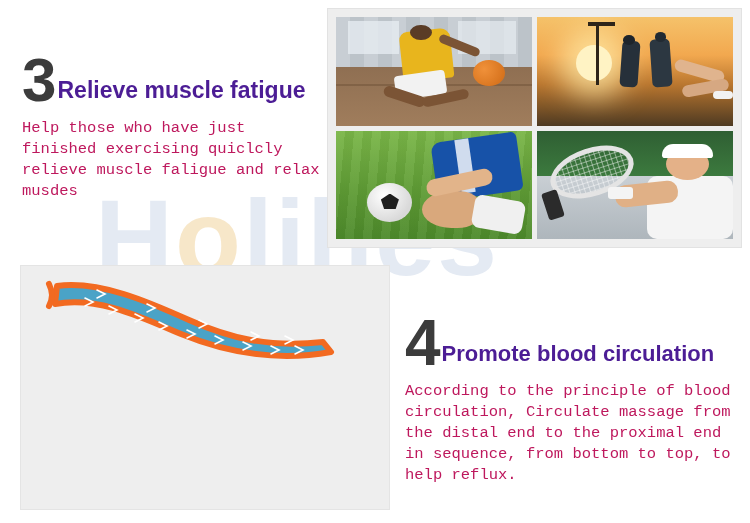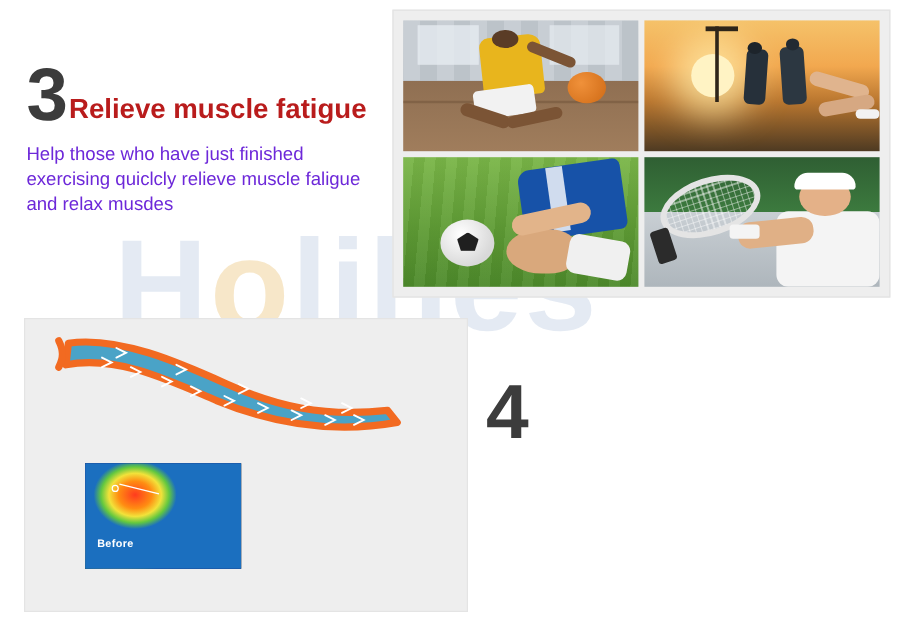--- a/index.html
+++ b/index.html
@@ -46,30 +46,30 @@
     font-weight: bold;
     font-size: 62px;
     line-height: 56px;
     color: #3c3c3c;
     letter-spacing: -2px;
   }
   .head-title {
     font-family: "Liberation Sans", sans-serif;
     font-weight: bold;
     font-size: 23px;
-    color: #b91c1c;
+    color: #4c1d95;
     line-height: 26px;
     padding-top: 25px;
     padding-left: 3px;
   }
   .body-text {
-    font-family: Liberation Sans, sans-serif;
+    font-family: Liberation Mono, monospace;
     font-size: 15.5px;
     line-height: 21px;
-    color: #6d28d9;
+    color: #be185d;
     margin-top: 10px;
   }
 
   
   .photo-panel {
     position: absolute;
     left: 327px; top: 8px;
     width: 415px; height: 240px;
     background: #eeeeee;
     border: 1px solid #e2e2e2;
@@ -330,29 +330,25 @@
           <path d="M58,14 l8,4 l-8,4"></path>
           <path d="M108,28 l8,4 l-8,4"></path>
           <path d="M160,44 l8,4 l-8,4"></path>
           <path d="M212,56 l8,4 l-8,4"></path>
           <path d="M246,60 l8,4 l-8,4"></path>
         </g>
       </svg>
     </div>
 
     <div class="thermal-row">
-      <div class="thermal">
-        <div class="th-img"></div>
-        <div class="th-dot" style="left:22px; top:18px;"></div>
-        <div class="th-callout" style="left:28px; top:21px; width:34px; transform:rotate(14deg);"></div>
-        <div class="th-label" style="left:10px; top:62px;">Before</div>
-      </div>
     </div>
 
   </div>
 
   <div class="sec4-text">
     <div class="head-row">
       <div class="big-num">4</div>
-    </div>
+      <div class="head-title">Promote blood circulation</div>
+    </div>
+    <div class="body-text">According to the principle of blood circulation, Circulate massage from the distal end to the proximal end in sequence, from bottom to top, to help reflux.</div>
   </div>
 
 </div>
 
 </body></html>

